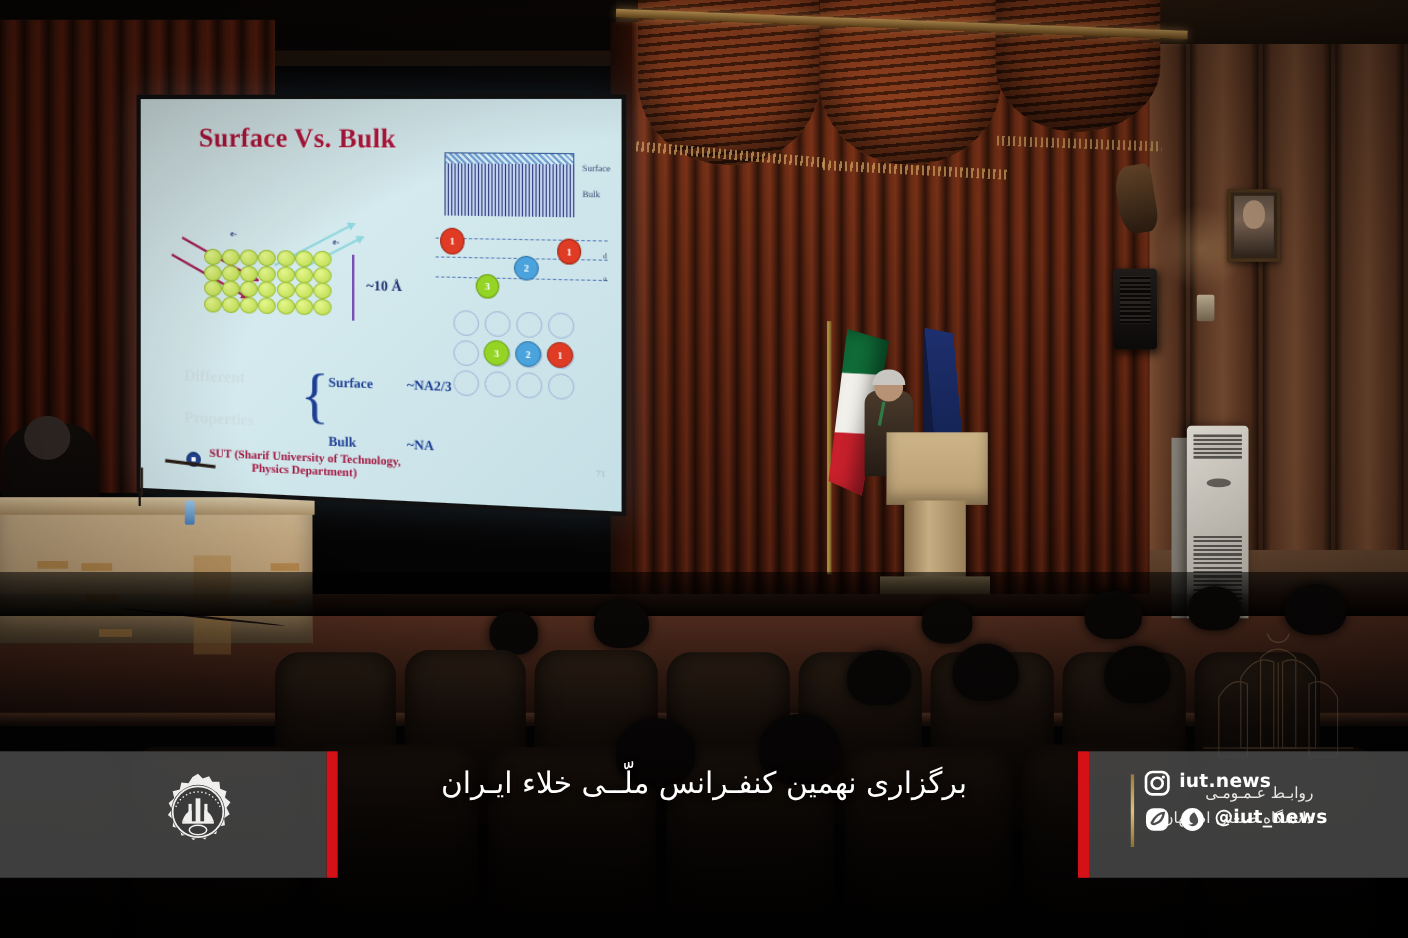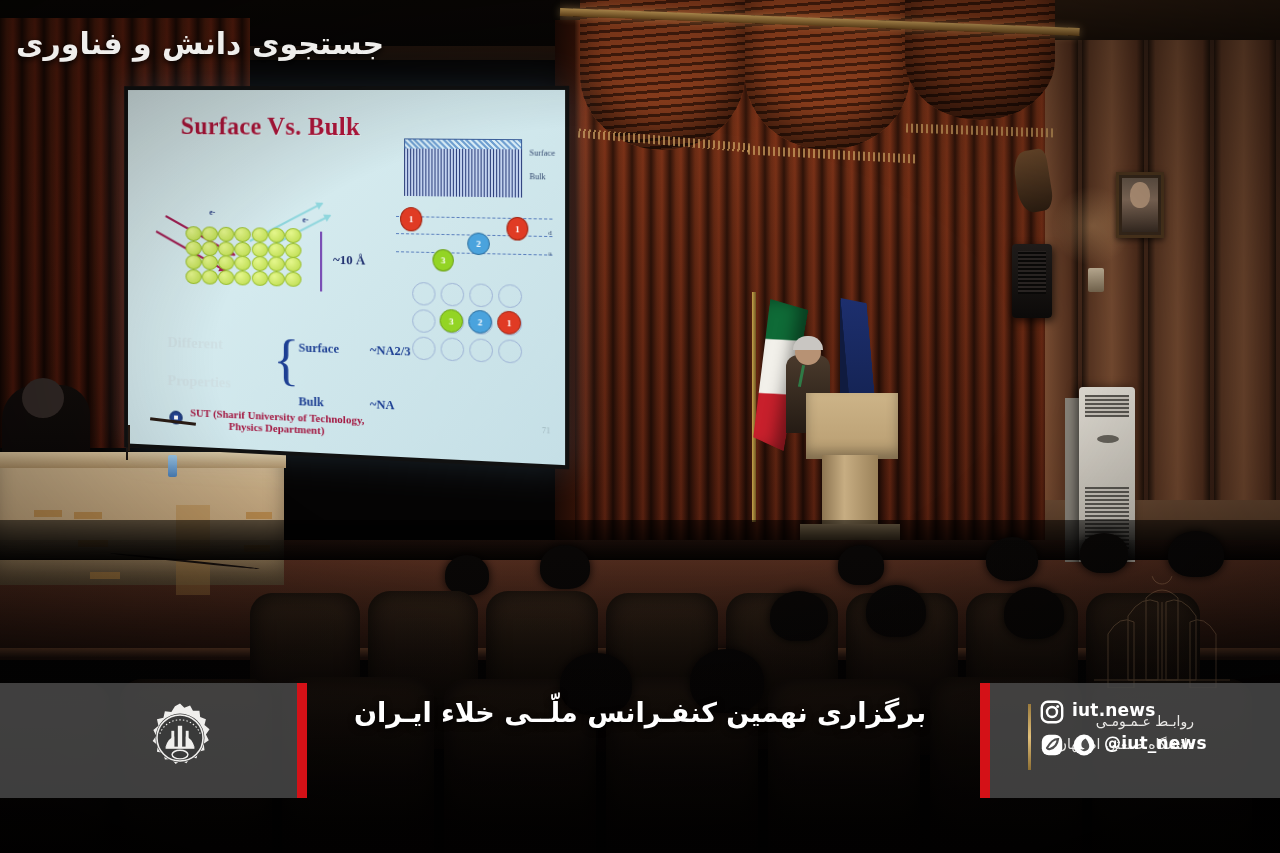--- a/index.html
+++ b/index.html
@@ -386,21 +386,21 @@
 
   .iut-logo{
     position:absolute; left:144px; top:702px; width:72px; height:72px;
   }
 
   .headline{
     position:absolute; left:310px; top:694px; width:660px;
     direction:rtl; text-align:center;
     color:#ffffff;
     font-family:"DejaVu Sans", sans-serif;
-    font-weight:bold;
+    font-weight:normal;
     font-size:27px; line-height:1.42;
     text-shadow:0 2px 7px rgba(0,0,0,.9);
   }
 
   .social{
     position:absolute; left:1040px; top:700px;
     display:flex; flex-direction:column; gap:9px;
   }
   .social-rule{
     position:absolute; left:1028px; top:704px; width:3px; height:66px;
@@ -642,21 +642,20 @@
         <path d="M124 58 q-12 -20 -26 -12 v66 h26 Z"></path>
         <line x1="70" y1="26" x2="70" y2="104"></line>
         <line x1="2" y1="104" x2="138" y2="104"></line>
       </g>
     </svg>
 
   </div>
 
   <div class="vig"></div>
 
-  <div class="top-wordmark">جستجوی دانش و فناوری</div>
 
   <div class="banner">
 
     <div class="panel panel-left"></div>
     <div class="panel panel-right"></div>
     <div class="redbar l"></div>
     <div class="redbar r"></div>
 
     <div class="pr-block">
       <div class="pr-line1">روابـط عـمـومـی</div>

